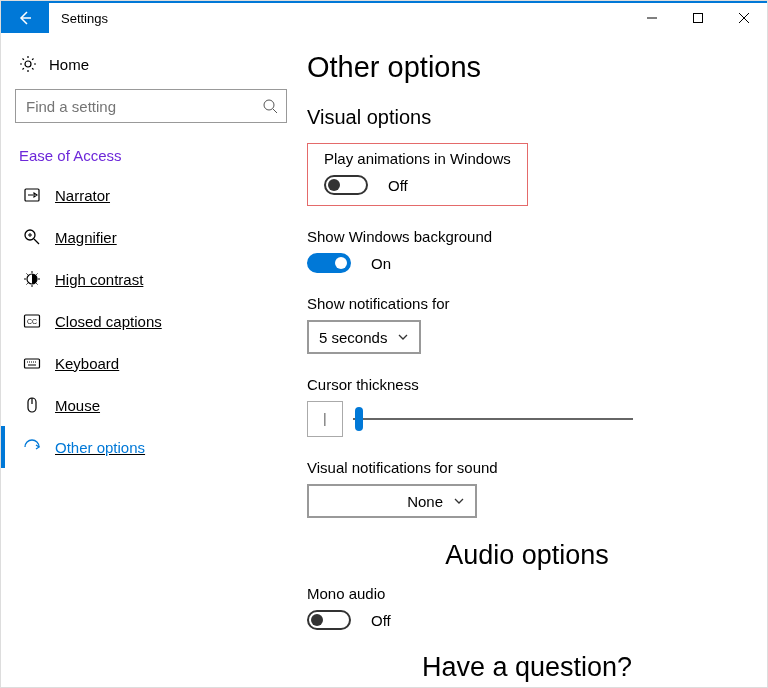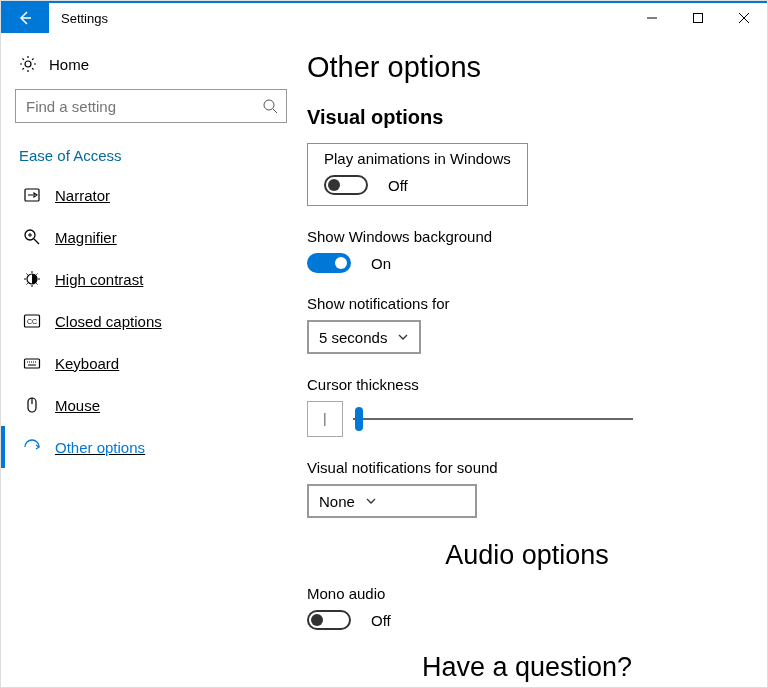--- a/index.html
+++ b/index.html
@@ -74,21 +74,21 @@
     outline: 0;
     flex: 1;
     font-size: 15px;
     font-family: inherit;
     color: #666;
     background: transparent;
   }
   .cat-header {
     padding: 0 18px 10px;
     font-size: 15px;
-    color: #0369a1;
+    color: #6d28d9;
   }
   .nav-list { padding: 0; margin: 0; list-style: none; text-decoration: underline; }
   .nav-item {
     display: flex;
     align-items: center;
     gap: 14px;
     padding: 12px 18px;
     font-size: 15px;
     border-left: 4px solid transparent;
   }
@@ -102,21 +102,21 @@
     padding: 18px 20px 0 6px;
     overflow-y: auto;
   }
   .page-heading {
     font-size: 29px;
     font-weight: 350;
     margin: 0 0 22px;
   }
   .section-heading {
     font-size: 20px;
-    font-weight: 700;
+    font-weight: 400;
     margin: 0 0 14px;
   }
   .setting { margin-bottom: 22px; }
   .setting-label {
     font-size: 15px;
     margin-bottom: 8px;
   }
   .toggle-row { display: flex; align-items: center; gap: 20px; }
   .toggle {
     width: 44px;
@@ -147,21 +147,21 @@
   .toggle-state { font-size: 15px; }
   .highlight-box {
     border: 1px solid #e46a6a;
     padding: 6px 16px 10px;
     display: inline-block;
     min-width: 170px;
   }
   .select-box {
     display: inline-flex;
     align-items: center;
-    justify-content: flex-start;
+    justify-content: flex-end;
     border: 2px solid #999;
     height: 34px;
     padding: 0 10px;
     min-width: 112px;
   }
   .select-box.wide { min-width: 170px; }
   .select-chevron { margin-left: 10px; }
   .cursor-row { display: flex; align-items: center; gap: 10px; }
   .cursor-preview {
     width: 36px;

